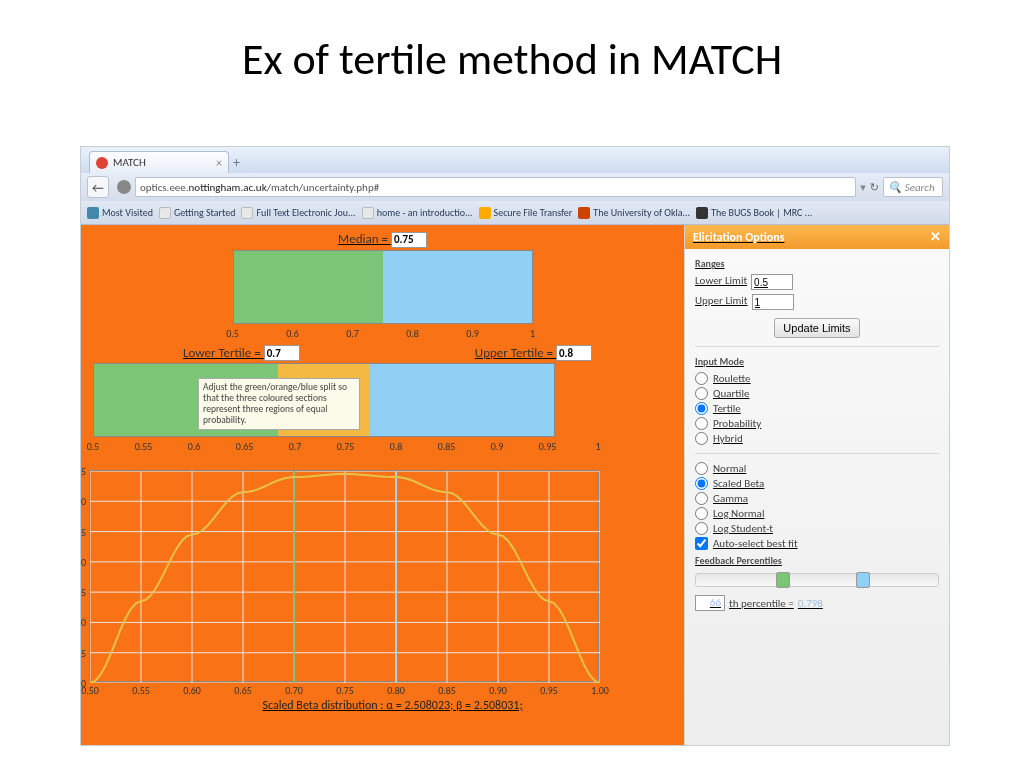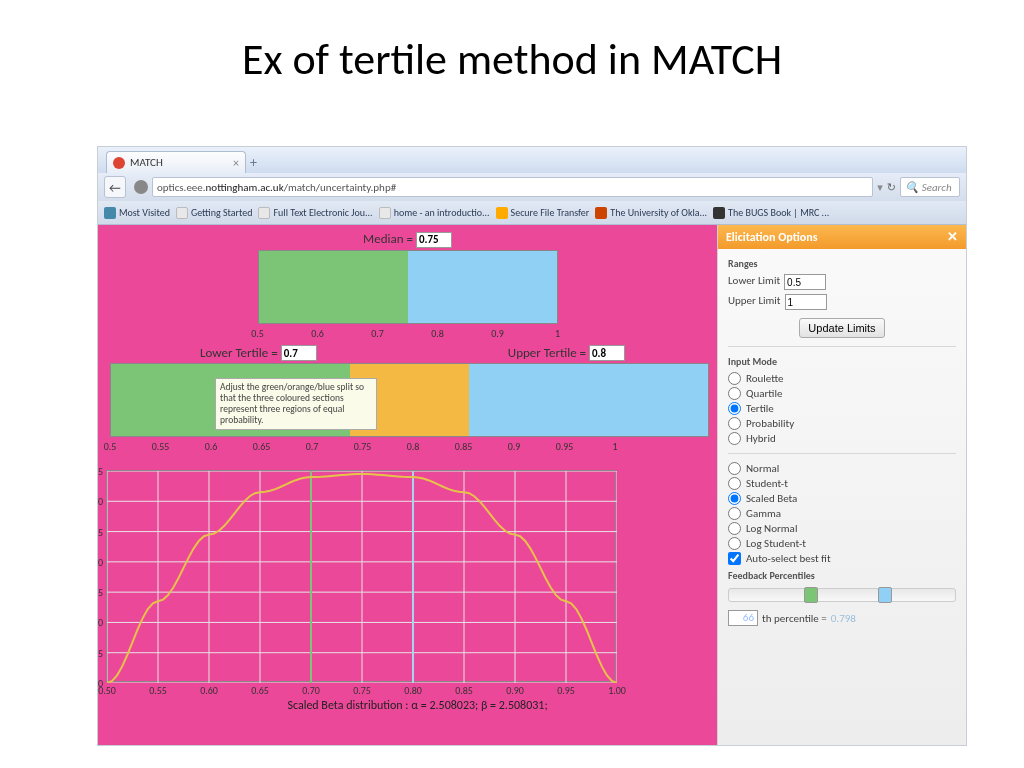--- a/index.html
+++ b/index.html
@@ -1,21 +1,21 @@
 <!DOCTYPE html>
 <html><head>
 <meta charset="utf-8">
 <style>
   * { box-sizing: border-box; margin: 0; padding: 0; }
   html, body { width: 1024px; height: 768px; font-family: Calibri, Arial, sans-serif; background: #fff; }
   
   .slide { width: 1024px; height: 768px; position: relative; }
   .slide-title { font-size: 44px; font-weight: 400; text-align: center; padding-top: 32px; padding-bottom: 8px; color: #000; }
   
-  .browser-frame { position: absolute; left: 97px; top: 146px; width: 870px; height: 600px; border: 1px solid #c8ced6; overflow: hidden; }
+  .browser-frame { position: absolute; left: 80px; top: 146px; width: 870px; height: 600px; border: 1px solid #c8ced6; overflow: hidden; }
   
   .tab-bar { height: 26px; background: linear-gradient(#eaf1fb, #cfdcef); position: relative; font-size: 11px; }
   .tab { position: absolute; left: 8px; top: 4px; width: 140px; height: 22px; background: linear-gradient(#fdfdfe, #e8eef7); border: 1px solid #b0bdd0; border-bottom: none; border-radius: 4px 4px 0 0; display: flex; align-items: center; padding: 0 6px; color: #333; }
   .tab-favicon { width: 12px; height: 12px; background: #d43; border-radius: 50%; margin-right: 5px; display: inline-block; }
   .tab-close { position: absolute; right: 6px; color: #888; font-size: 12px; }
   .tab-plus { position: absolute; left: 152px; top: 7px; color: #6b7a90; font-size: 14px; }
   
   .url-bar { height: 28px; background: linear-gradient(#e6edf8, #d4ddeb); display: flex; align-items: center; padding: 0 6px; font-size: 11px; }
   .back-btn { width: 22px; height: 22px; background: #f5f7fb; border: 1px solid #b8c2d3; border-radius: 3px; display: flex; align-items: center; justify-content: center; margin-right: 4px; color: #444; font-size: 13px; }
   .globe { width: 14px; height: 14px; background: #888; border-radius: 50%; margin: 0 4px; display: inline-block; }
@@ -27,39 +27,39 @@
   
   .bookmark-bar { height: 24px; background: linear-gradient(#e1e9f4, #d1daea); border-bottom: 1px solid #b0bdd0; display: flex; align-items: center; padding: 0 6px; font-size: 10px; color: #2a3b55; gap: 6px; overflow: hidden; }
   .bk-item { display: flex; align-items: flex-end; gap: 3px; white-space: nowrap; }
   .bk-icon { width: 12px; height: 12px; display: inline-block; background: #5a8; border-radius: 2px; }
   .bk-icon.page { background: #48a; }
   .bk-icon.folder { background: #e8e8e8; border: 1px solid #bbb; }
   .bk-icon.sft { background: #fa0; }
   .bk-icon.ou { background: #c40; }
   .bk-icon.bugs { background: #333; }
   
-  .content { display: flex; background: #ec4899; height: calc(100% - 78px); }
+  .content { display: flex; background: #f97316; height: calc(100% - 78px); text-decoration: underline; }
   .main { flex: 1; padding: 6px 8px 0 8px; position: relative; font-size: 11px; color: #333; }
   
   .median-row { text-align: center; margin-bottom: 2px; font-size: 13px; }
   .tiny-input { width: 36px; height: 16px; border: 1px solid #999; font-size: 11px; text-align: left; padding-left: 2px; font-family: inherit; font-weight: bold; }
   
   .band1 { position: relative; width: 300px; height: 74px; margin: 0 auto; border: 1px solid #888; }
   .seg { position: absolute; top: 0; bottom: 0; }
   .g { background: #7cc576; }
   .b { background: #8fd0f4; }
   .o { background: #f4b942; }
   .axis { position: relative; font-size: 10px; color: #333; }
   .tick-lbl { position: absolute; transform: translateX(-50%); }
   
   .tertile-row { display: flex; justify-content: space-between; margin: 6px 0 2px 0; font-size: 13px; }
   .tertile-row .lt { margin-left: 94px; }
   .tertile-row .ut { margin-right: 84px; }
   
-  .band2 { position: relative; width: 599px; height: 74px; border: 1px solid #888; margin-left: 4px; }
+  .band2 { position: relative; width: 462px; height: 74px; border: 1px solid #888; margin-left: 4px; }
   .tooltip { position: absolute; left: 104px; top: 14px; width: 162px; background: #fafbe9; border: 1px solid #aaa; padding: 3px 4px; font-size: 9.5px; line-height: 1.15; color: #444; z-index: 5; }
   
   .chart { position: relative; width: 510px; height: 212px; margin-top: 18px; margin-left: 0px; border: 1px solid #888; }
   .chart-grid line.grid { stroke: #e5e5e5; stroke-width: 1; }
   .chart-grid path.curve { fill: none; stroke: #e6c24a; stroke-width: 2; }
   .chart-grid line.vgreen { stroke: #7cc576; stroke-width: 2; }
   .chart-grid line.vblue { stroke: #a6d5f2; stroke-width: 2; }
   .ylbl { position: absolute; font-size: 10px; right: 100%; margin-right: 4px; transform: translateY(-50%); }
   .xlbl { position: absolute; font-size: 10px; top: 100%; margin-top: 3px; transform: translateX(-50%); }
   .dist-caption { text-align: center; font-size: 12px; margin-top: 16px; margin-left: 20px; color: #222; }
@@ -266,24 +266,20 @@
               <input type="radio" name="mode" style="">
               <span>Hybrid</span>
             </label>
 
           <hr class="hr">
           <label class="radio-row">
               <input type="radio" name="dist" style="">
               <span>Normal</span>
             </label>
           <label class="radio-row">
-              <input type="radio" name="dist" style="">
-              <span>Student-t</span>
-            </label>
-          <label class="radio-row">
               <input type="radio" name="dist" checked="" style="">
               <span>Scaled Beta</span>
             </label>
           <label class="radio-row">
               <input type="radio" name="dist" style="">
               <span>Gamma</span>
             </label>
           <label class="radio-row">
               <input type="radio" name="dist" style="">
               <span>Log Normal</span>

